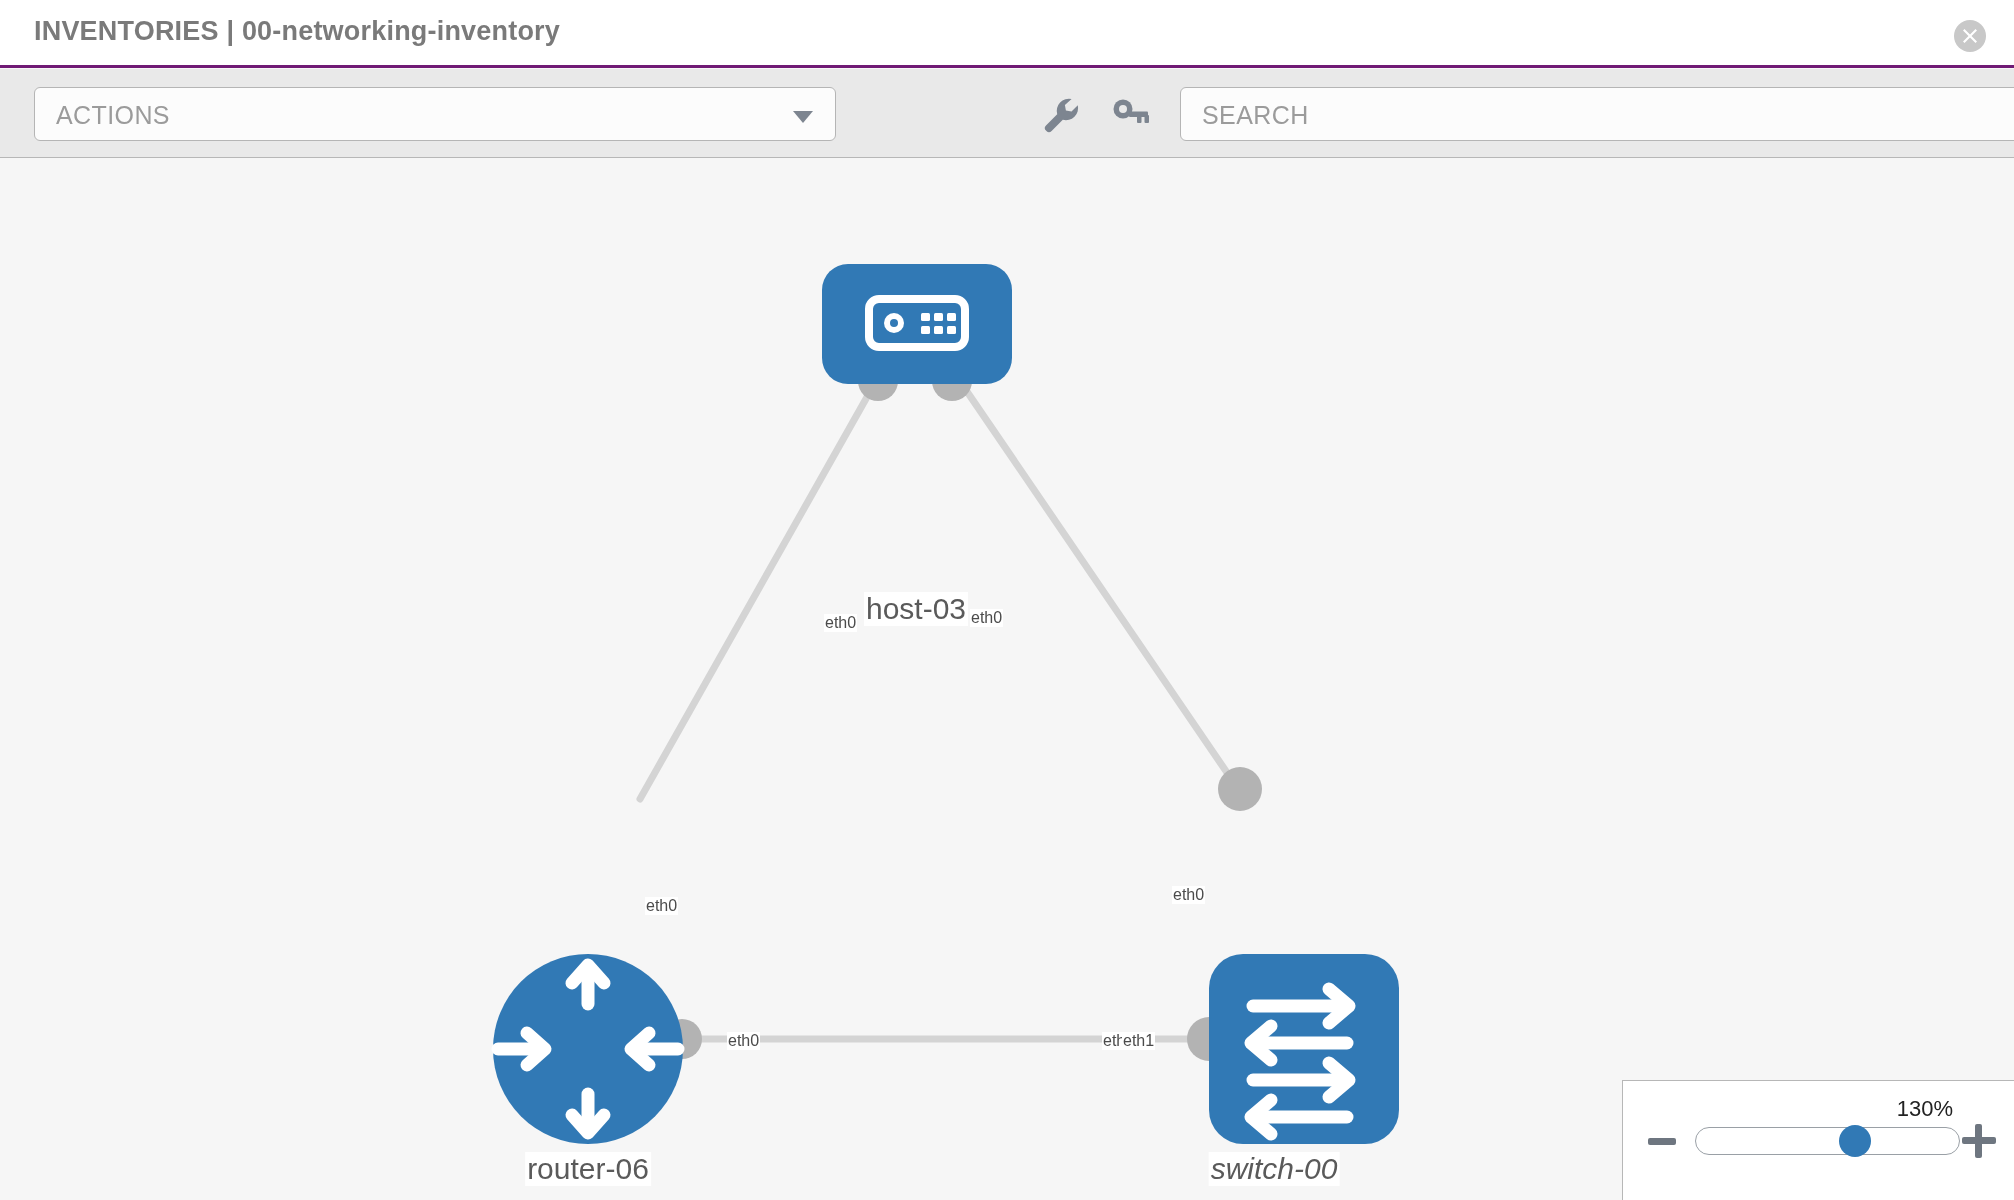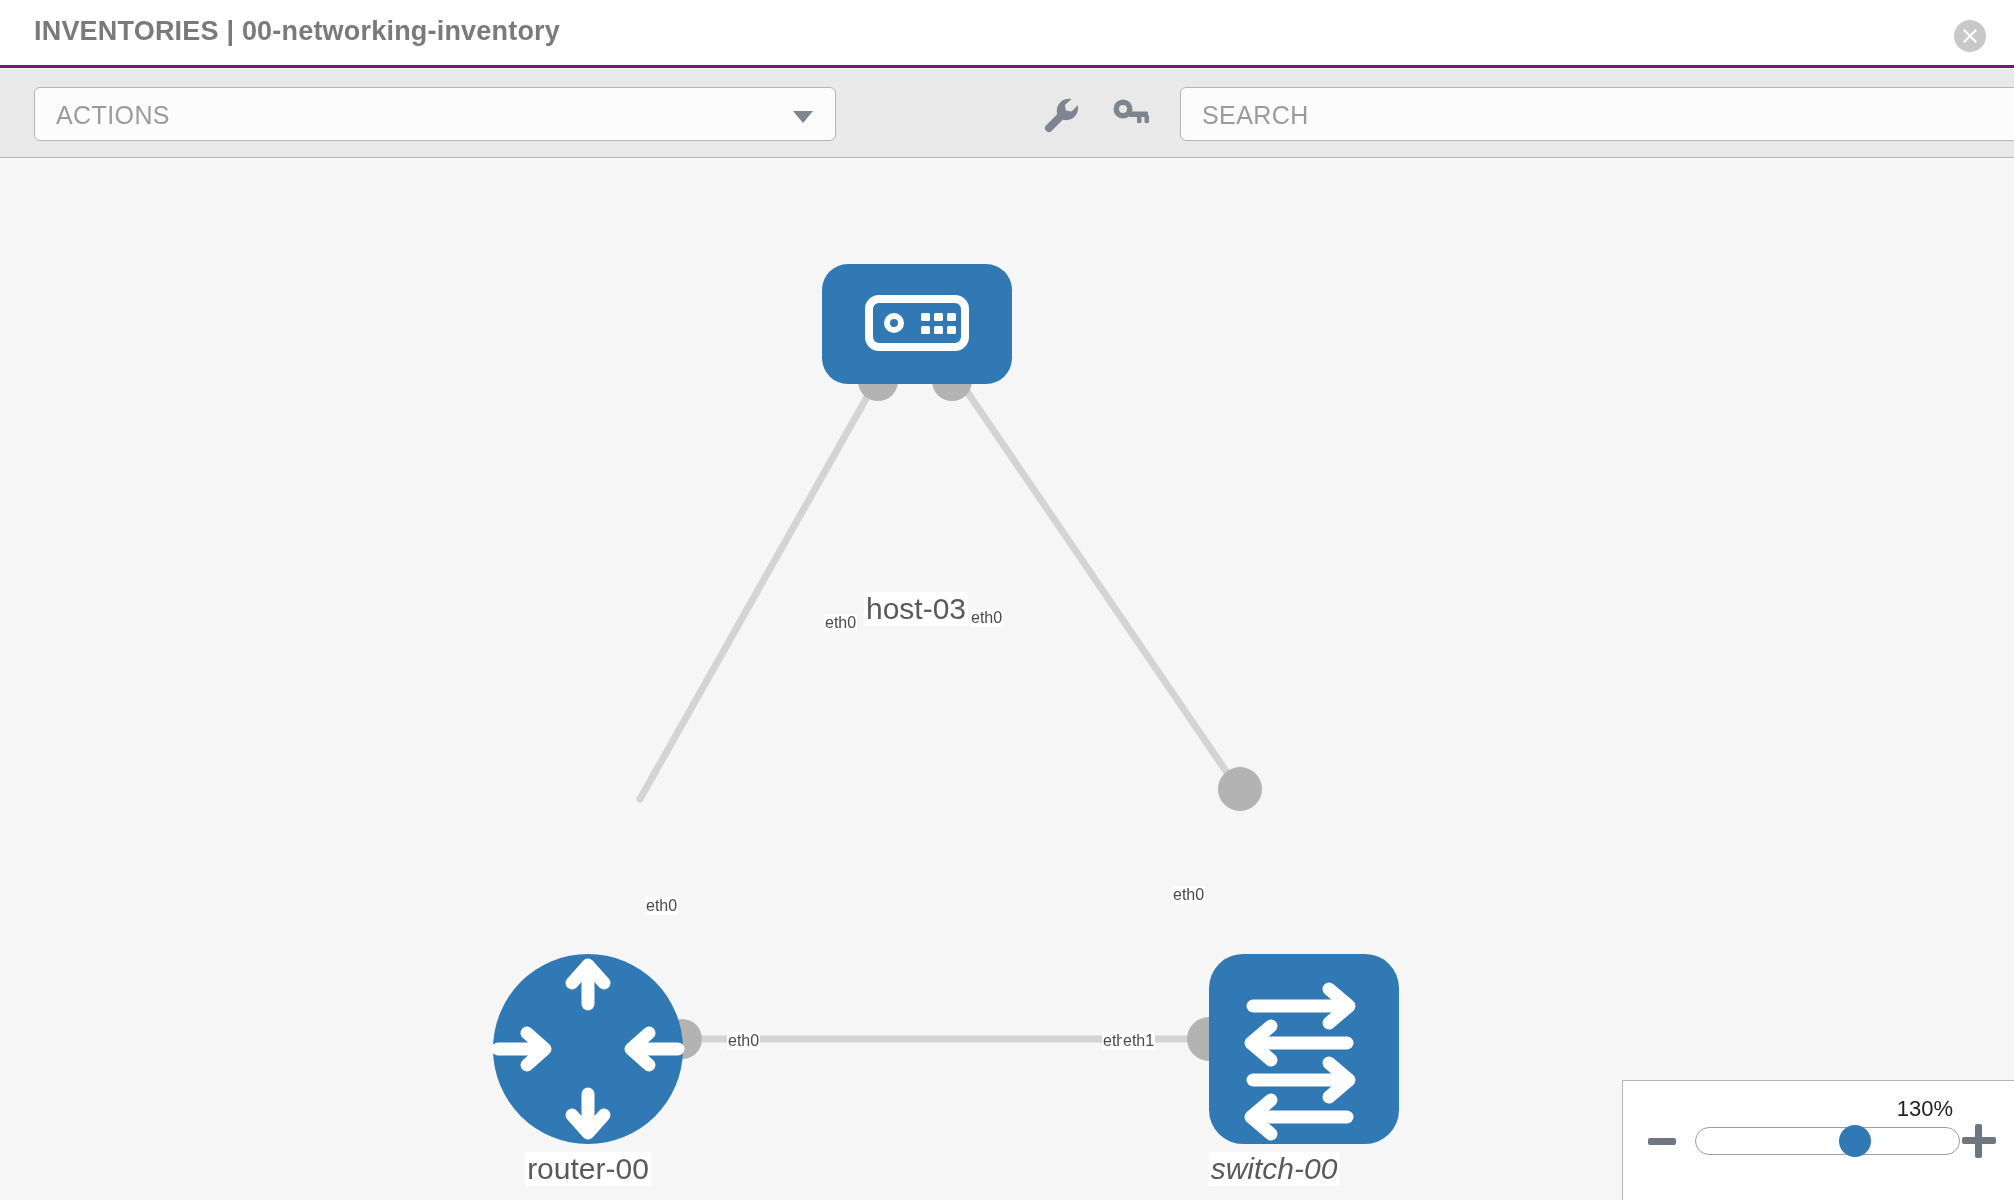--- a/index.html
+++ b/index.html
@@ -290,21 +290,21 @@
           <path d="M1253 921 L1347 921"></path>
           <path d="M1329 904 L1349 921 L1329 938"></path>
 
           <path d="M1347 958 L1253 958"></path>
           <path d="M1271 941 L1251 958 L1271 975"></path>
         </g>
       </g>
     </svg>
 
     <div class="node-name" style="left:916px; top:433px;">host-03</div>
-    <div class="node-name" style="left:588px; top:993px;">router-00</div>
+    <div class="node-name" style="left:588px; top:993px;">router-06</div>
     <div class="node-name" style="left:1274px; top:993px;font-style:italic;">switch-00</div>
 
     <div class="port-label" style="left:824px; top:455px;">eth0</div>
     <div class="port-label" style="left:970px; top:450px;">eth0</div>
     <div class="port-label" style="left:645px; top:738px;">eth0</div>
     <div class="port-label" style="left:1172px; top:727px;">eth0</div>
     <div class="port-label" style="left:727px; top:873px;">eth0</div>
     <div class="port-label" style="left:1102px; top:873px;">eth</div>
     <div class="port-label" style="left:1122px; top:873px;">eth1</div>
   </div>

